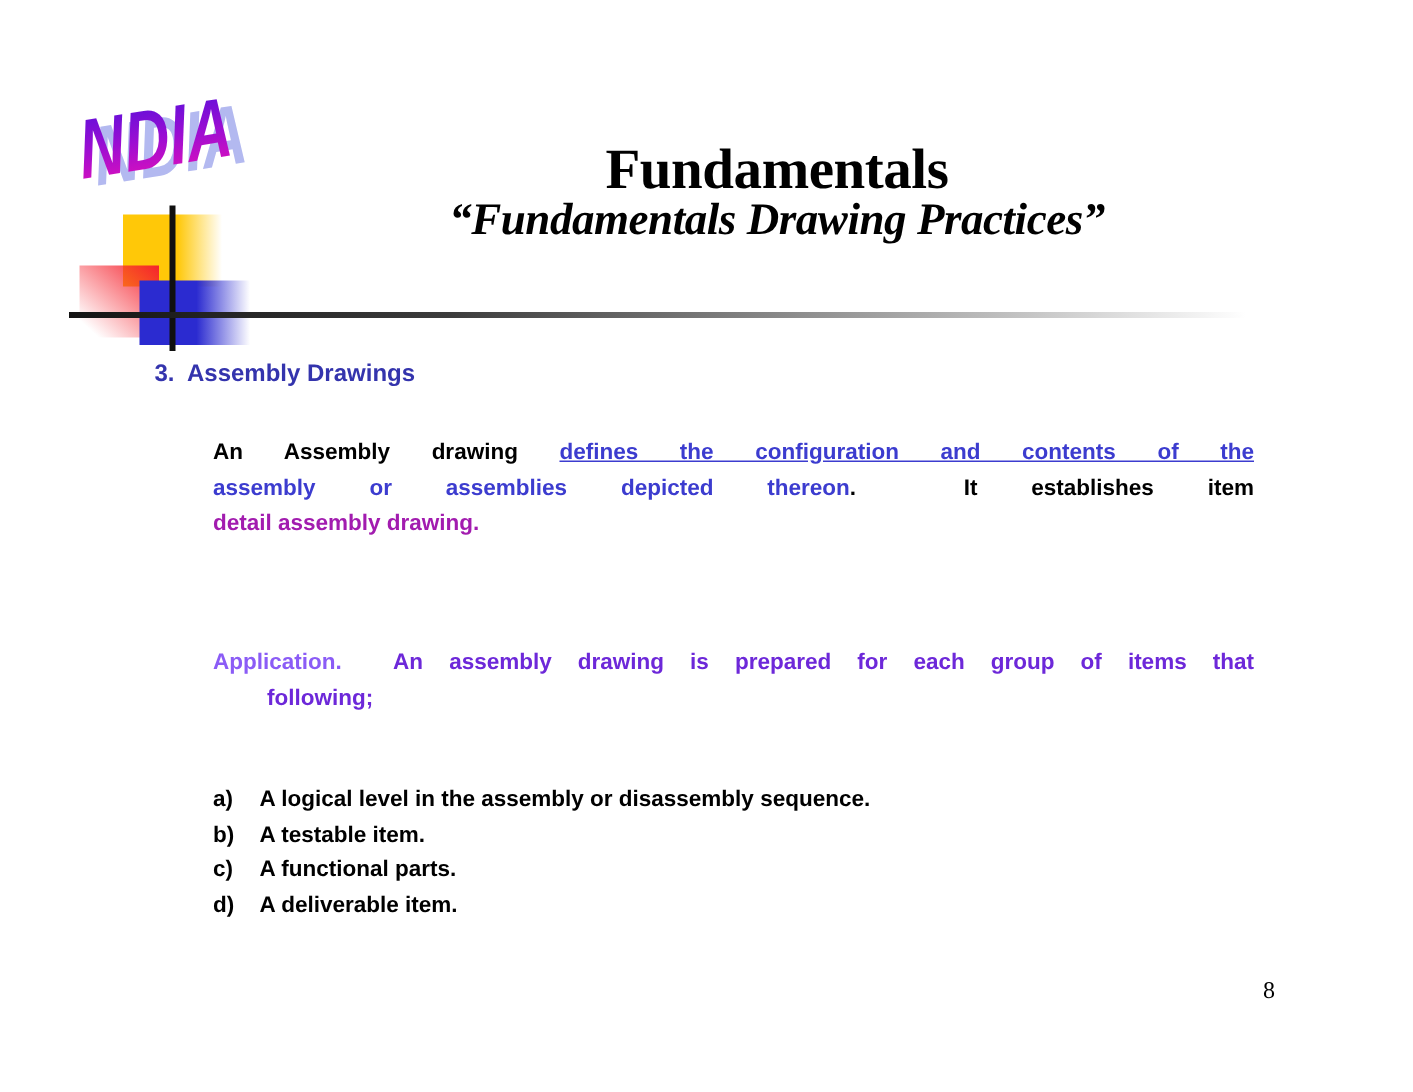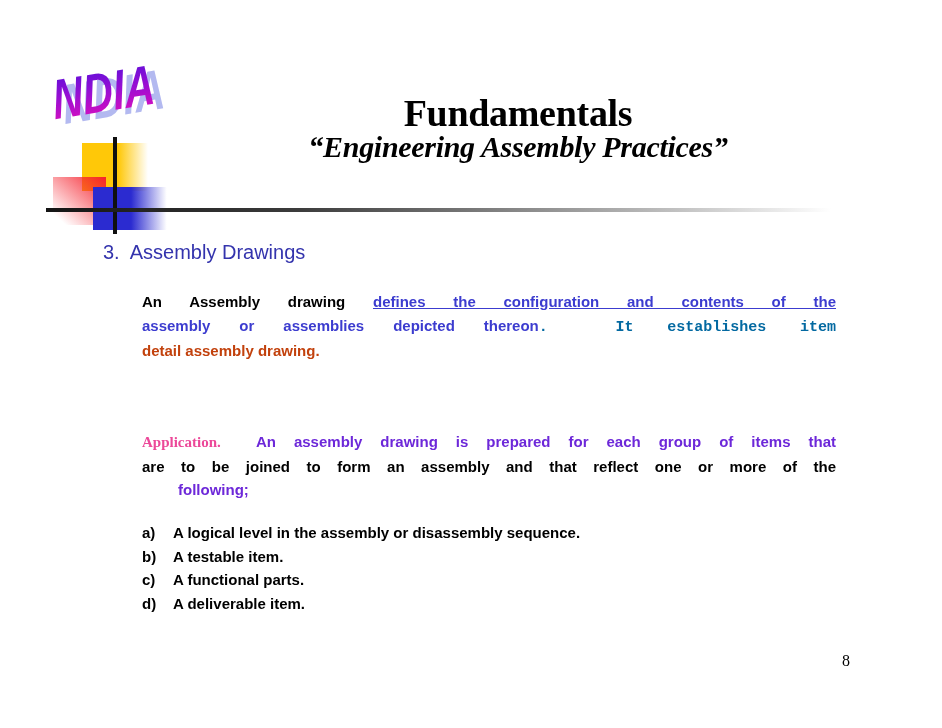--- a/index.html
+++ b/index.html
@@ -34,21 +34,21 @@
   .h-line { position:absolute; left:46px; top:208px; width:844px; height:4px;
     background:linear-gradient(to right,#141414 0%,#3c3c3c 30%,#858585 55%,#c2c2c2 75%,rgba(255,255,255,0) 93%); }
 
   
   .title { position:absolute; left:100px; top:97px; width:836px; text-align:center;
            font-family:"Liberation Serif", serif; color:#000; }
   .title-line1 { font-weight:bold; font-size:38px; line-height:33px; letter-spacing:-0.3px; }
   .title-line2 { font-weight:bold; font-style:italic; font-size:30px; line-height:33px; letter-spacing:-0.3px; }
 
   
-  .heading { position:absolute; left:103px; top:241px; font-size:20px; font-weight:normal; color:#3434ad; }
+  .heading { position:absolute; left:103px; top:241px; font-size:16px; font-weight:bold; color:#3434ad; }
 
   
   .body-text { position:absolute; left:142px; width:694px; font-size:15px; font-weight:bold; color:#000; }
   #para1 { top:290px; }
   #para2 { top:430px; }
   #list  { top:521px; }
   .tline { line-height:23.5px; }
   .just  { text-align:justify; text-align-last:justify; }
   .li-row   { display:flex; line-height:23.5px; }
   .li-label { flex:0 0 31px; width:31px; }
@@ -68,34 +68,33 @@
   </div>
 
   <div class="sq-yellow"></div>
   <div class="sq-red"></div>
   <div class="sq-blue"></div>
   <div class="v-line"></div>
   <div class="h-line"></div>
 
   <div class="title">
     <div class="title-line1">Fundamentals</div>
-    <div class="title-line2">“Engineering Assembly Practices”</div>
+    <div class="title-line2">“Fundamentals Drawing Practices”</div>
   </div>
 
   <div class="heading">3.&nbsp; Assembly Drawings</div>
 
   <div class="body-text" id="para1">
       <div class="tline just"><span style="color: rgb(0, 0, 0);">An Assembly drawing </span><span style="color: rgb(60, 60, 207); text-decoration: underline;">defines the configuration and contents of the</span></div>
-      <div class="tline just"><span style="color: rgb(60, 60, 207);">assembly or assemblies depicted thereon</span><span style="color: #0369a1; font-family: Liberation Mono, monospace;">.&nbsp; It establishes item</span></div>
-      <div class="tline"><span style="color: #c2410c; text-align: center;">detail assembly drawing.</span></div>
+      <div class="tline just"><span style="color: rgb(60, 60, 207);">assembly or assemblies depicted thereon</span><span style="color: #000000;">.&nbsp; It establishes item</span></div>
+      <div class="tline"><span style="color: #a21caf; text-align: center;">detail assembly drawing.</span></div>
     </div>
 
   <div class="body-text" id="para2">
-      <div class="tline just"><span style="color: #ec4899; font-family: Liberation Serif, serif;">Application.&nbsp; </span><span style="color: #6d28d9;">An assembly drawing is prepared for each group of items that</span></div>
-      <div class="tline just"><span style="color: rgb(0, 0, 0);">are to be joined to form an assembly and that reflect one or more of the</span></div>
+      <div class="tline just"><span style="color: #8b5cf6;">Application.&nbsp; </span><span style="color: #6d28d9;">An assembly drawing is prepared for each group of items that</span></div>
       <div class="tline"><span style="color: #6d28d9; margin-left: 36px;">following;</span></div>
     </div>
 
   <div class="body-text" id="list">
     <div class="li-row">
       <span class="li-label">a)</span>
       <span class="li-text">A logical level in the assembly or disassembly sequence.</span>
     </div>
     <div class="li-row">
       <span class="li-label">b)</span>

